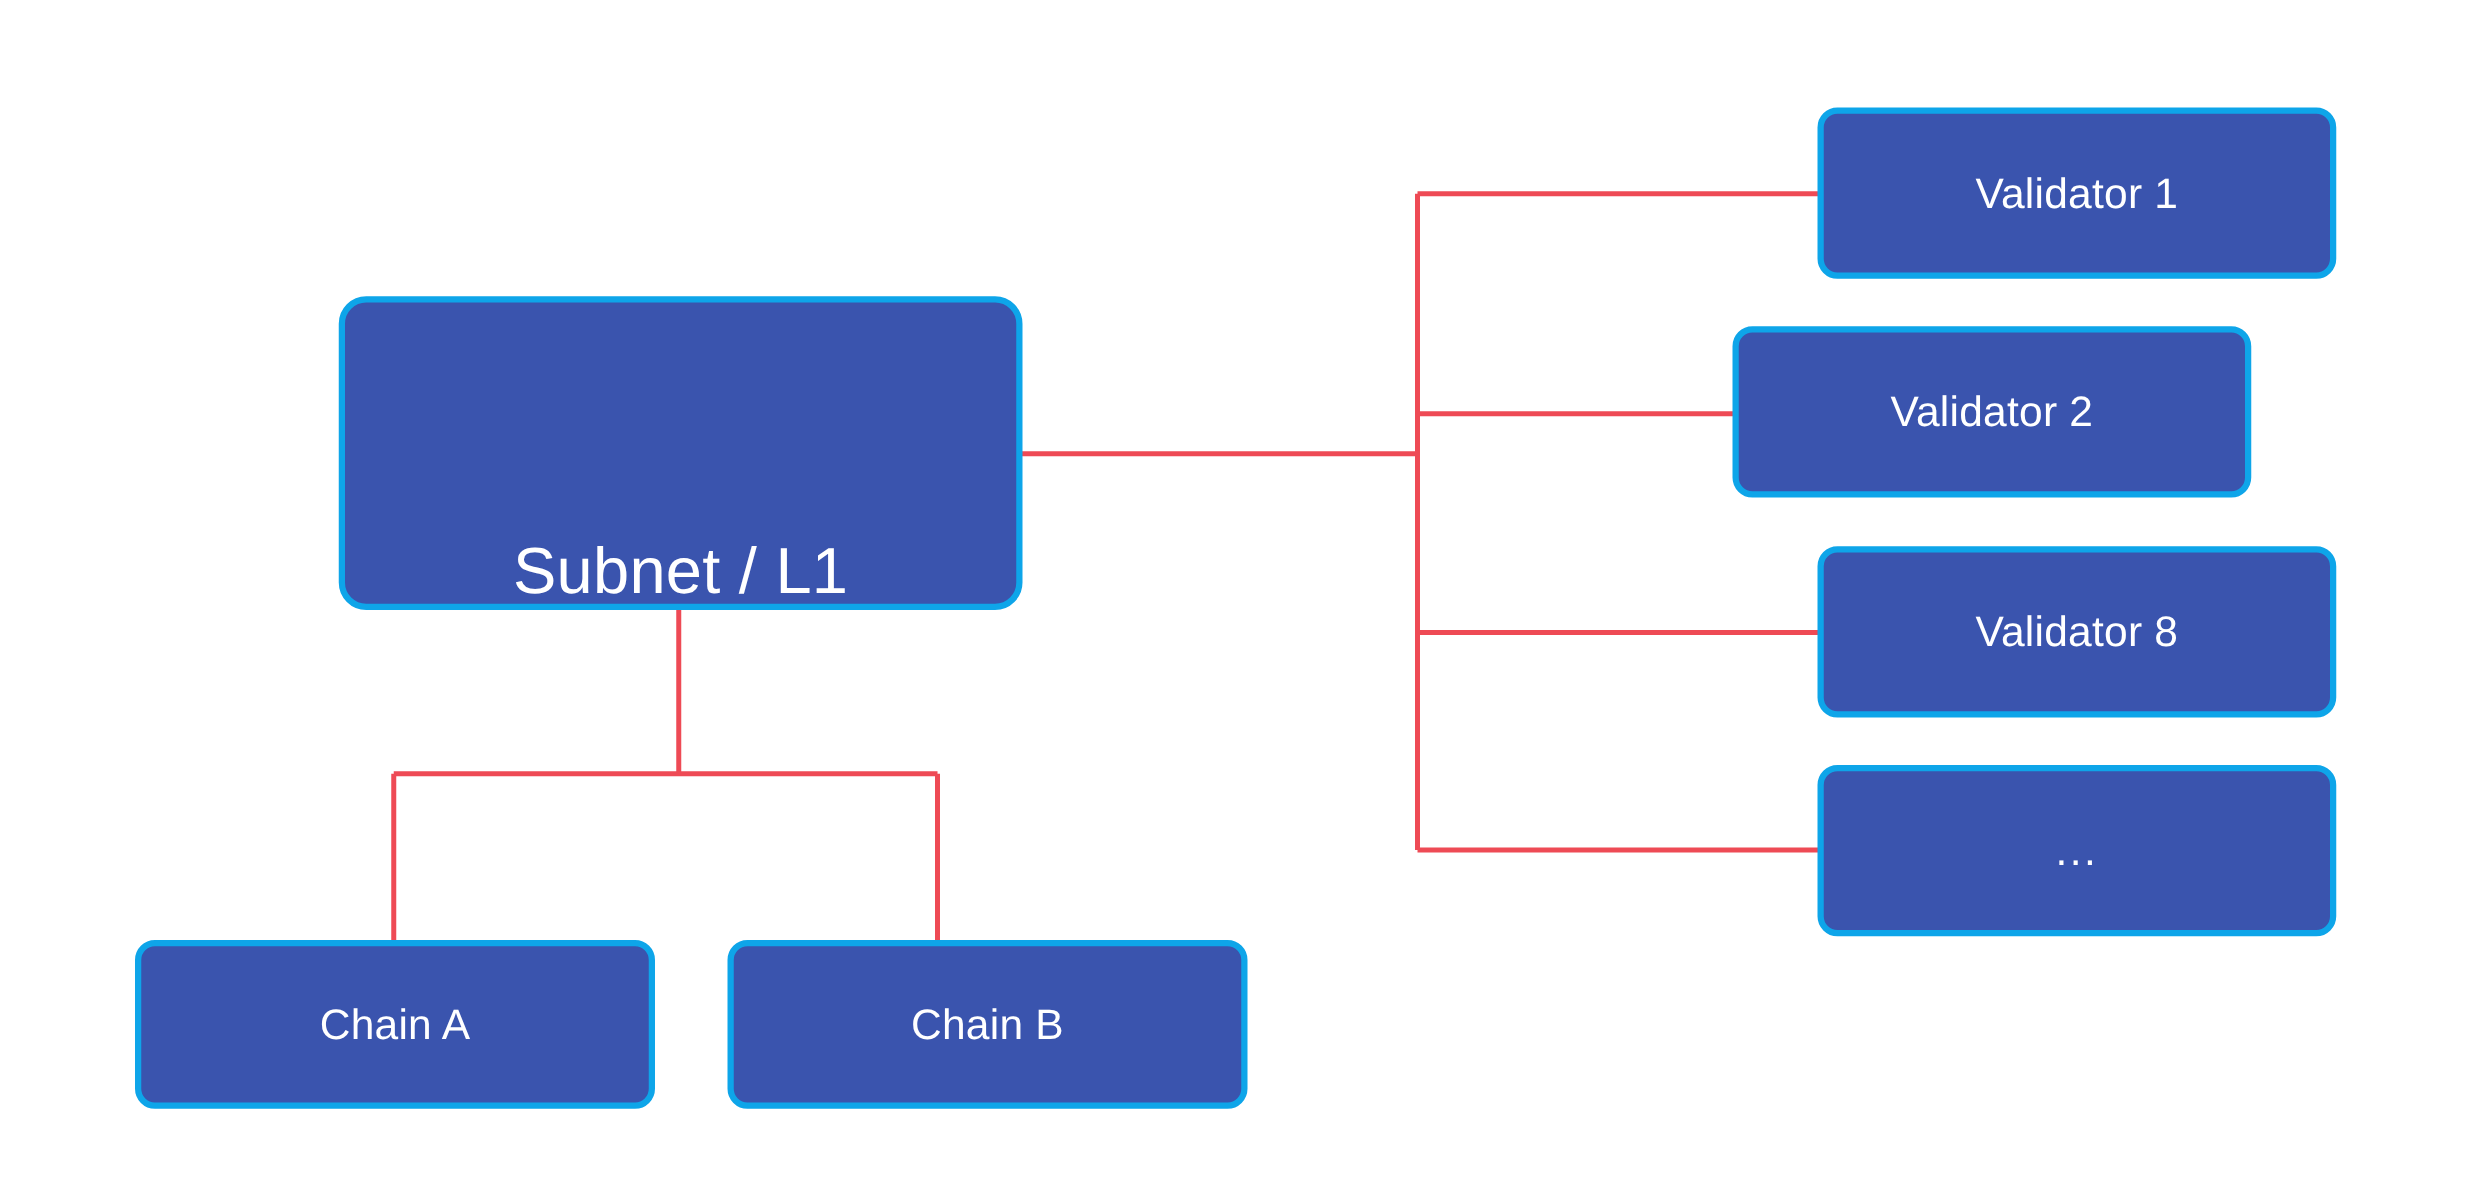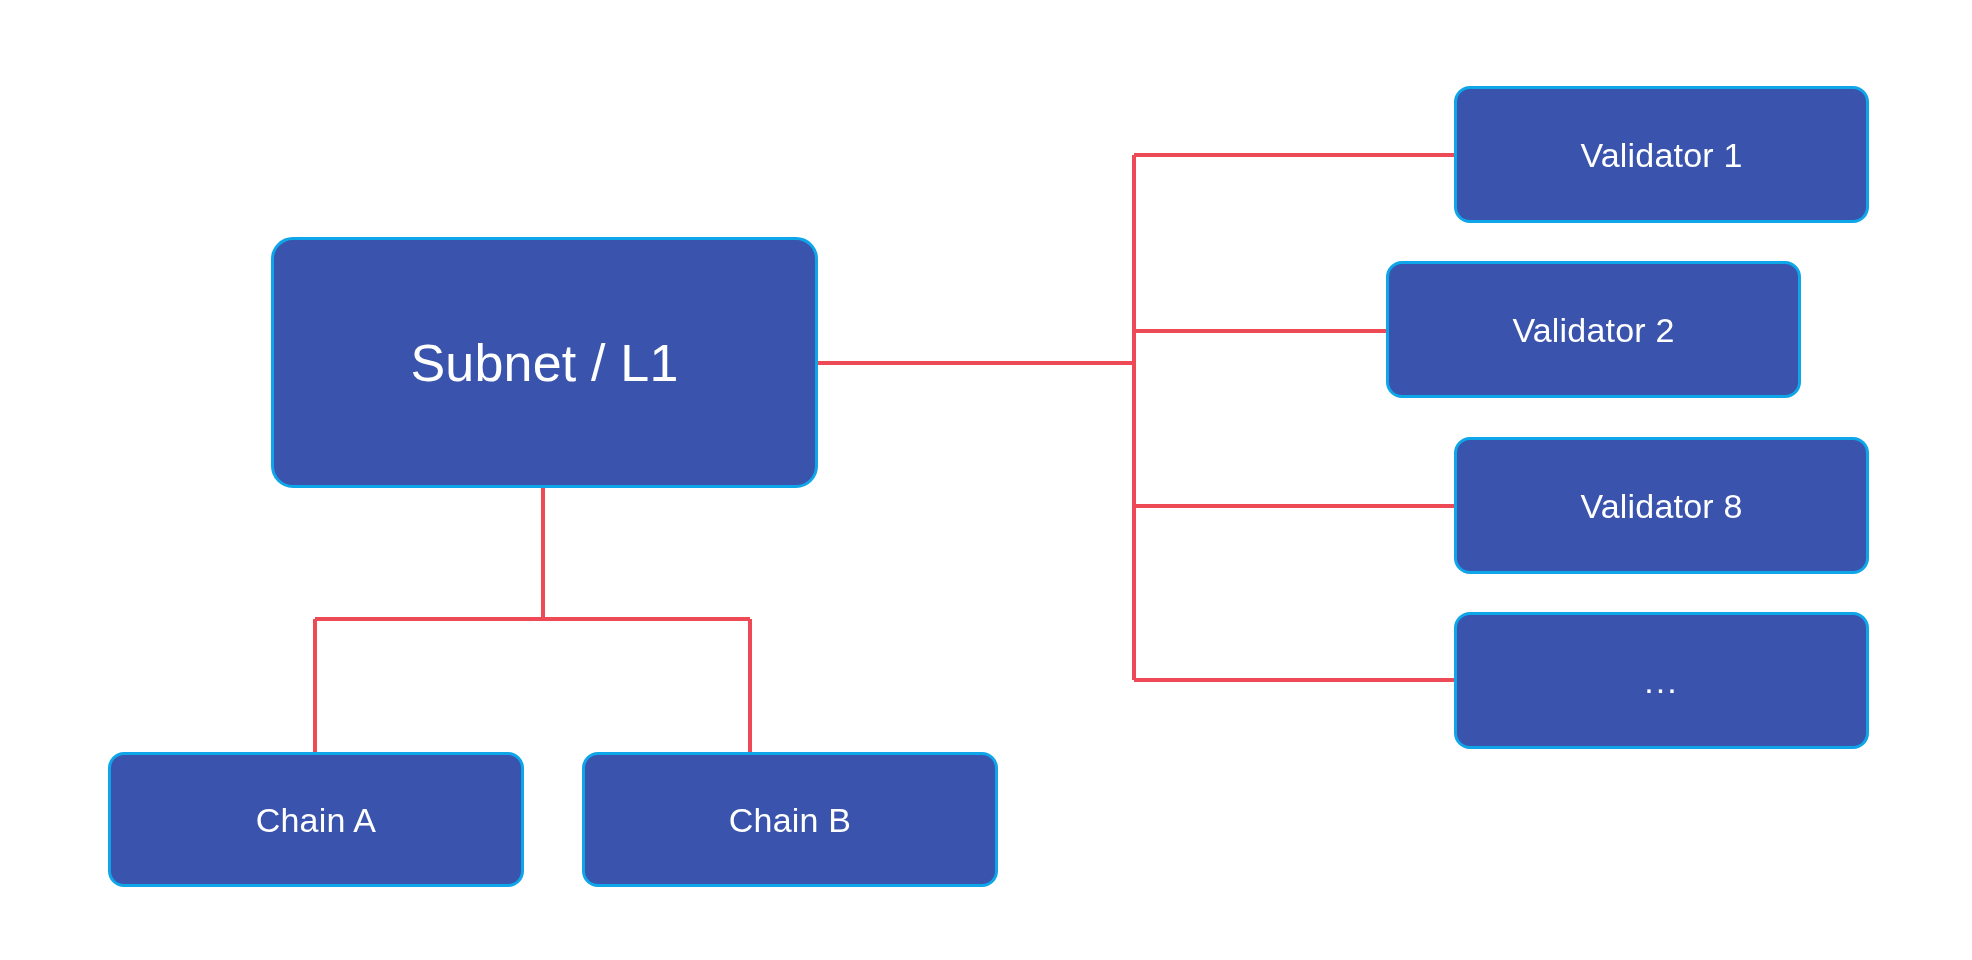--- a/index.html
+++ b/index.html
@@ -21,21 +21,21 @@
     position: absolute;
     left: 0;
     top: 0;
     width: 1972px;
     height: 960px;
   }
   .node {
     position: absolute;
     box-sizing: border-box;
     background: #3a54ae;
-    border: 3px solid #0ea5e9;
+    border: 5px solid #0ea5e9;
     border-radius: 16px;
     display: flex;
     align-items: center;
     justify-content: center;
     color: #ffffff;
     font-family: "Liberation Sans", sans-serif;
     font-weight: 400;
     line-height: 1;
     text-align: center;
     letter-spacing: 0.2px;
@@ -68,21 +68,21 @@
       <path d="M 1134 506 L 1456 506"></path>
       <path d="M 1134 680 L 1456 680"></path>
 
       <path d="M 543 488 L 543 619"></path>
       <path d="M 315 619 L 750 619"></path>
       <path d="M 315 619 L 315 754"></path>
       <path d="M 750 619 L 750 754"></path>
     </g>
   </svg>
 
-  <div class="node root" style="left:271px; top:237px; width:547px; height:251px;">
+  <div class="node root" style="left:271px; top:237px; width:547px; height:251px;align-items:flex-end;">
     <span class="node-label fs-root">Subnet / L1</span>
   </div>
 
   <div class="node" style="left:108px; top:752px; width:416px; height:135px;">
     <span class="node-label fs-leaf">Chain A</span>
   </div>
 
   <div class="node" style="left:582px; top:752px; width:416px; height:135px;">
     <span class="node-label fs-leaf">Chain B</span>
   </div>

